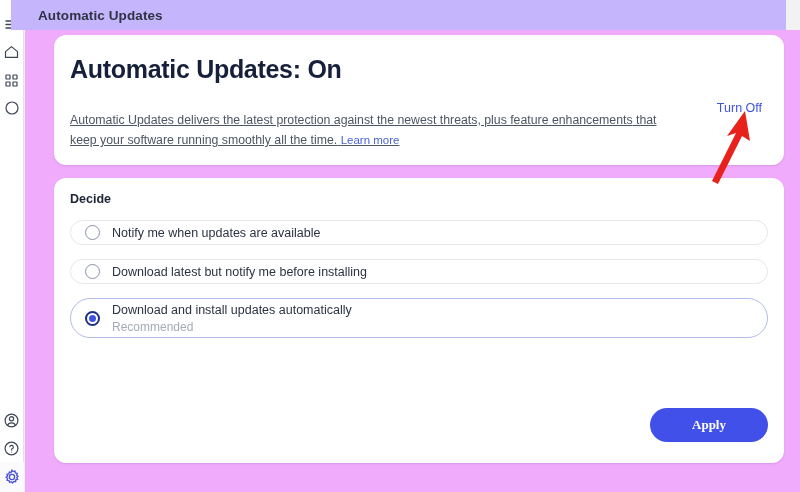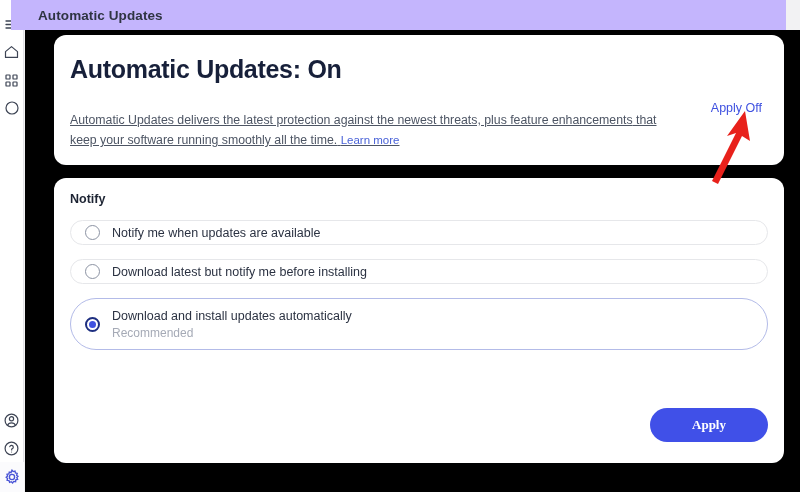--- a/index.html
+++ b/index.html
@@ -64,21 +64,21 @@
     color: #2f3443;
     letter-spacing: 0.1px;
   }
 
   
   .content {
     position: absolute;
     left: 25px; top: 30px;
     width: 775px;
     height: 462px;
-    background: #000000;
+    background: #f0abfc;
     padding-left: 14px;
   }
 
   .card {
     position: absolute;
     left: 29px;
     width: 730px;
     background: #ffffff;
     border-radius: 12px;
     box-shadow: 0 1px 3px rgba(20,24,40,0.07), 0 1px 1px rgba(20,24,40,0.04);
@@ -141,21 +141,21 @@
     margin-top: 14px;
     height: 25px;
     border: 1px solid #e6e7ea;
     border-radius: 19px;
     display: flex;
     align-items: center;
     padding-left: 14px;
     background: #fff;
   }
   .option-row.tall {
-    height: 52px;
+    height: 40px;
     border-radius: 26px;
     border-color: #b3bbe8;
     align-items: center;
   }
 
   .radio {
     width: 15px; height: 15px;
     border-radius: 50%;
     border: 1.6px solid #8c93a3;
     flex: 0 0 auto;
@@ -281,25 +281,25 @@
 
 <div class="content">
 
   <div class="card card-hero">
     <div class="hero-title">Automatic Updates: On</div>
     <div class="hero-body">
       <span>Automatic Updates delivers the latest protection against the newest threats, plus feature enhancements</span>
       <span>that keep your software running smoothly all the time.</span>
       <a class="link" href="#">Learn more</a>
     </div>
-    <a class="turn-off" href="#">Apply Off</a>
+    <a class="turn-off" href="#">Turn Off</a>
   </div>
 
   <div class="card card-options">
-    <div class="options-title">Notify</div>
+    <div class="options-title">Decide</div>
 
     <div class="option-row">
       <span class="radio"></span>
       <span class="option-text">
         <span class="option-label">Notify me when updates are available</span>
       </span>
     </div>
 
     <div class="option-row">
       <span class="radio"></span>

